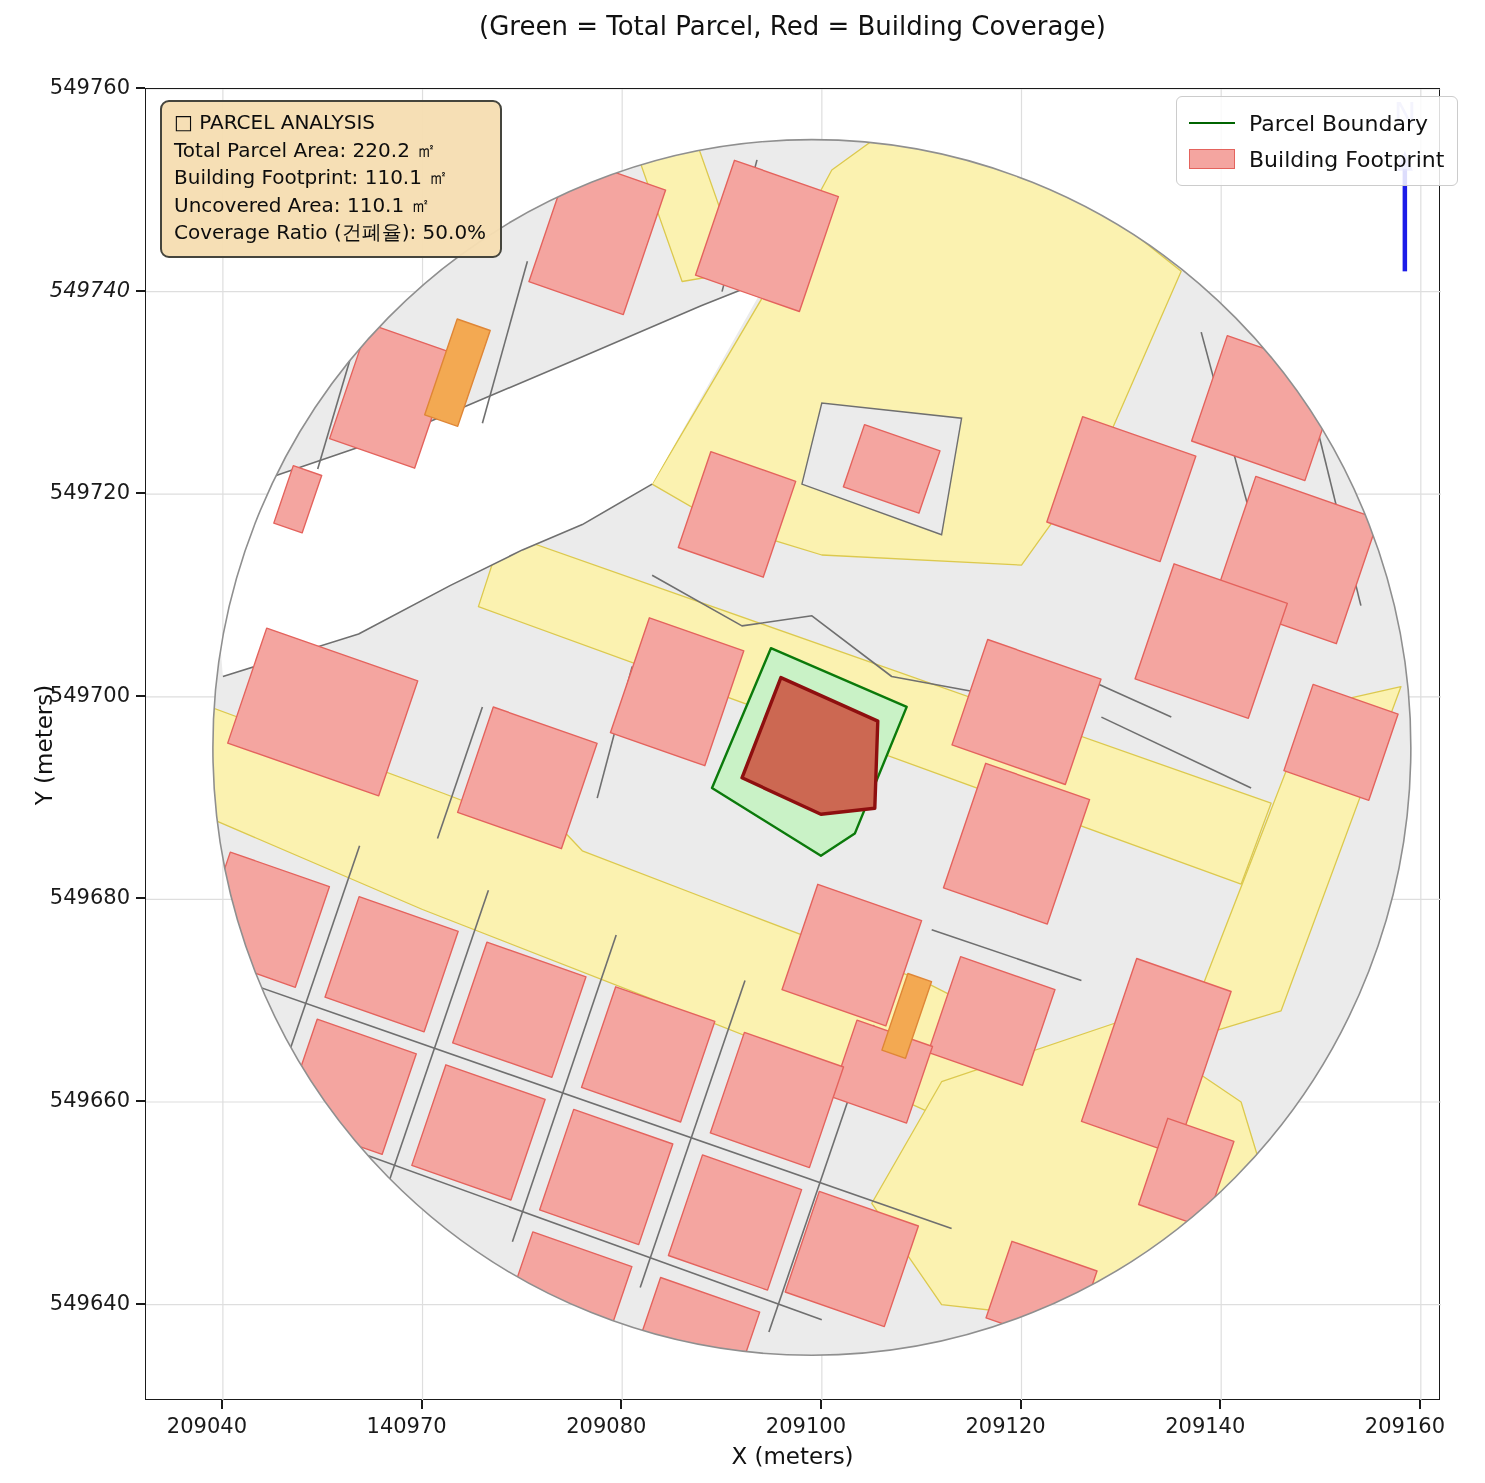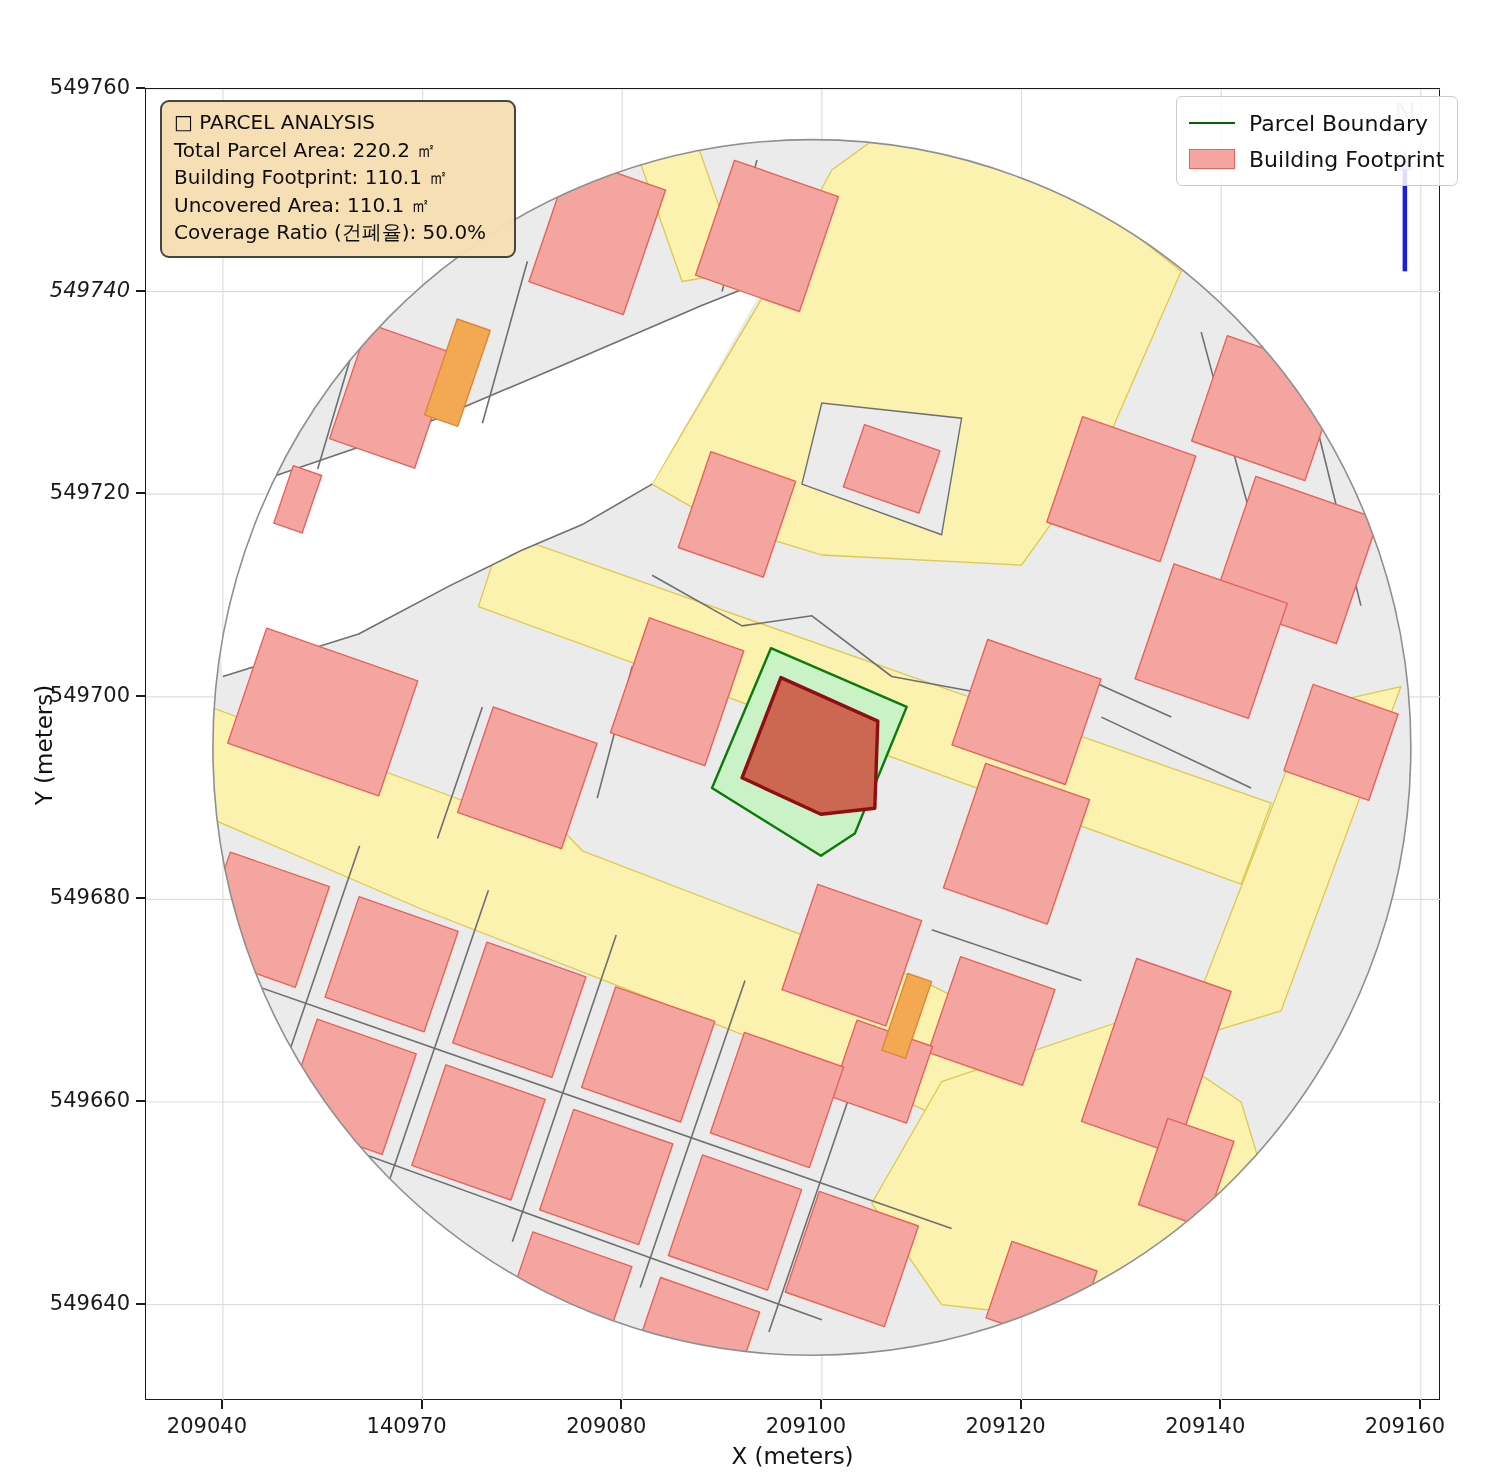--- a/index.html
+++ b/index.html
@@ -11,38 +11,39 @@
         border:1.6px solid #1a1a1a;background:#ffffff;box-sizing:border-box;}
   #map-svg{position:absolute;left:0;top:0;}
   .tick-label-x{position:absolute;width:110px;text-align:left;font-size:21px;color:#1a1a1a;}
   .tick-label-y{position:absolute;width:112px;text-align:right;font-size:21px;color:#1a1a1a;}
   .tick-mark-x{position:absolute;width:2px;height:9px;background:#1a1a1a;}
   .tick-mark-y{position:absolute;width:9px;height:2px;background:#1a1a1a;}
   #x-axis-label{position:absolute;left:145px;top:1443px;width:1295px;text-align:center;font-size:23px;}
   #y-axis-label{position:absolute;left:-36px;top:732px;width:160px;text-align:center;font-size:23px;
                 transform:rotate(-90deg);transform-origin:center center;}
   #info-box{position:absolute;left:160px;top:100px;background:rgba(246,222,178,0.96);
-            border:2px solid #45453d;border-radius:9px;padding:7px 28px 9px 12px;
+            border:2px solid #45453d;border-radius:9px;padding:7px 14px 9px 12px;
             font-size:20px;line-height:1.38;color:#0d0d0d;z-index:3;}
   #legend{position:absolute;left:1176px;top:96px;width:256px;background:rgba(255,255,255,0.85);
           border:1.5px solid #cccccc;border-radius:6px;padding:8px 12px;z-index:3;}
   .legend-row{display:flex;align-items:center;height:36px;}
   .legend-line-swatch{width:46px;height:0;border-top:2.5px solid #006400;margin-right:14px;flex:0 0 auto;}
   .legend-patch-swatch{width:46px;height:20px;background:#f4a5a0;border:1.6px solid #e4635d;
                        margin-right:14px;flex:0 0 auto;box-sizing:border-box;}
   .legend-label{font-size:22px;color:#111;white-space:nowrap;}
   #north-label{position:absolute;left:1390px;top:96px;width:30px;text-align:center;font-size:30px;
                color:rgba(110,110,220,0.5);z-index:2;}
 </style>
 </head>
 <body>
 
 <div id="figure">
 
   <div class="title-wrap">
+    <div class="title-line">(Green = Total Parcel, Red = Building Coverage)</div>
   </div>
 
   <div id="plot">
       <svg width="1295" height="1312" viewBox="0 0 1295 1312" id="map-svg">
         <line x1="76.86910000011622" y1="0" x2="76.86910000011622" y2="1312" stroke="#dedede" stroke-width="1.2"></line>
         <line x1="276.5291000001162" y1="0" x2="276.5291000001162" y2="1312" stroke="#dedede" stroke-width="1.2"></line>
         <line x1="476.18910000011624" y1="0" x2="476.18910000011624" y2="1312" stroke="#dedede" stroke-width="1.2"></line>
         <line x1="675.8491000001162" y1="0" x2="675.8491000001162" y2="1312" stroke="#dedede" stroke-width="1.2"></line>
         <line x1="875.5091000001163" y1="0" x2="875.5091000001163" y2="1312" stroke="#dedede" stroke-width="1.2"></line>
         <line x1="1075.1691000001163" y1="0" x2="1075.1691000001163" y2="1312" stroke="#dedede" stroke-width="1.2"></line>

